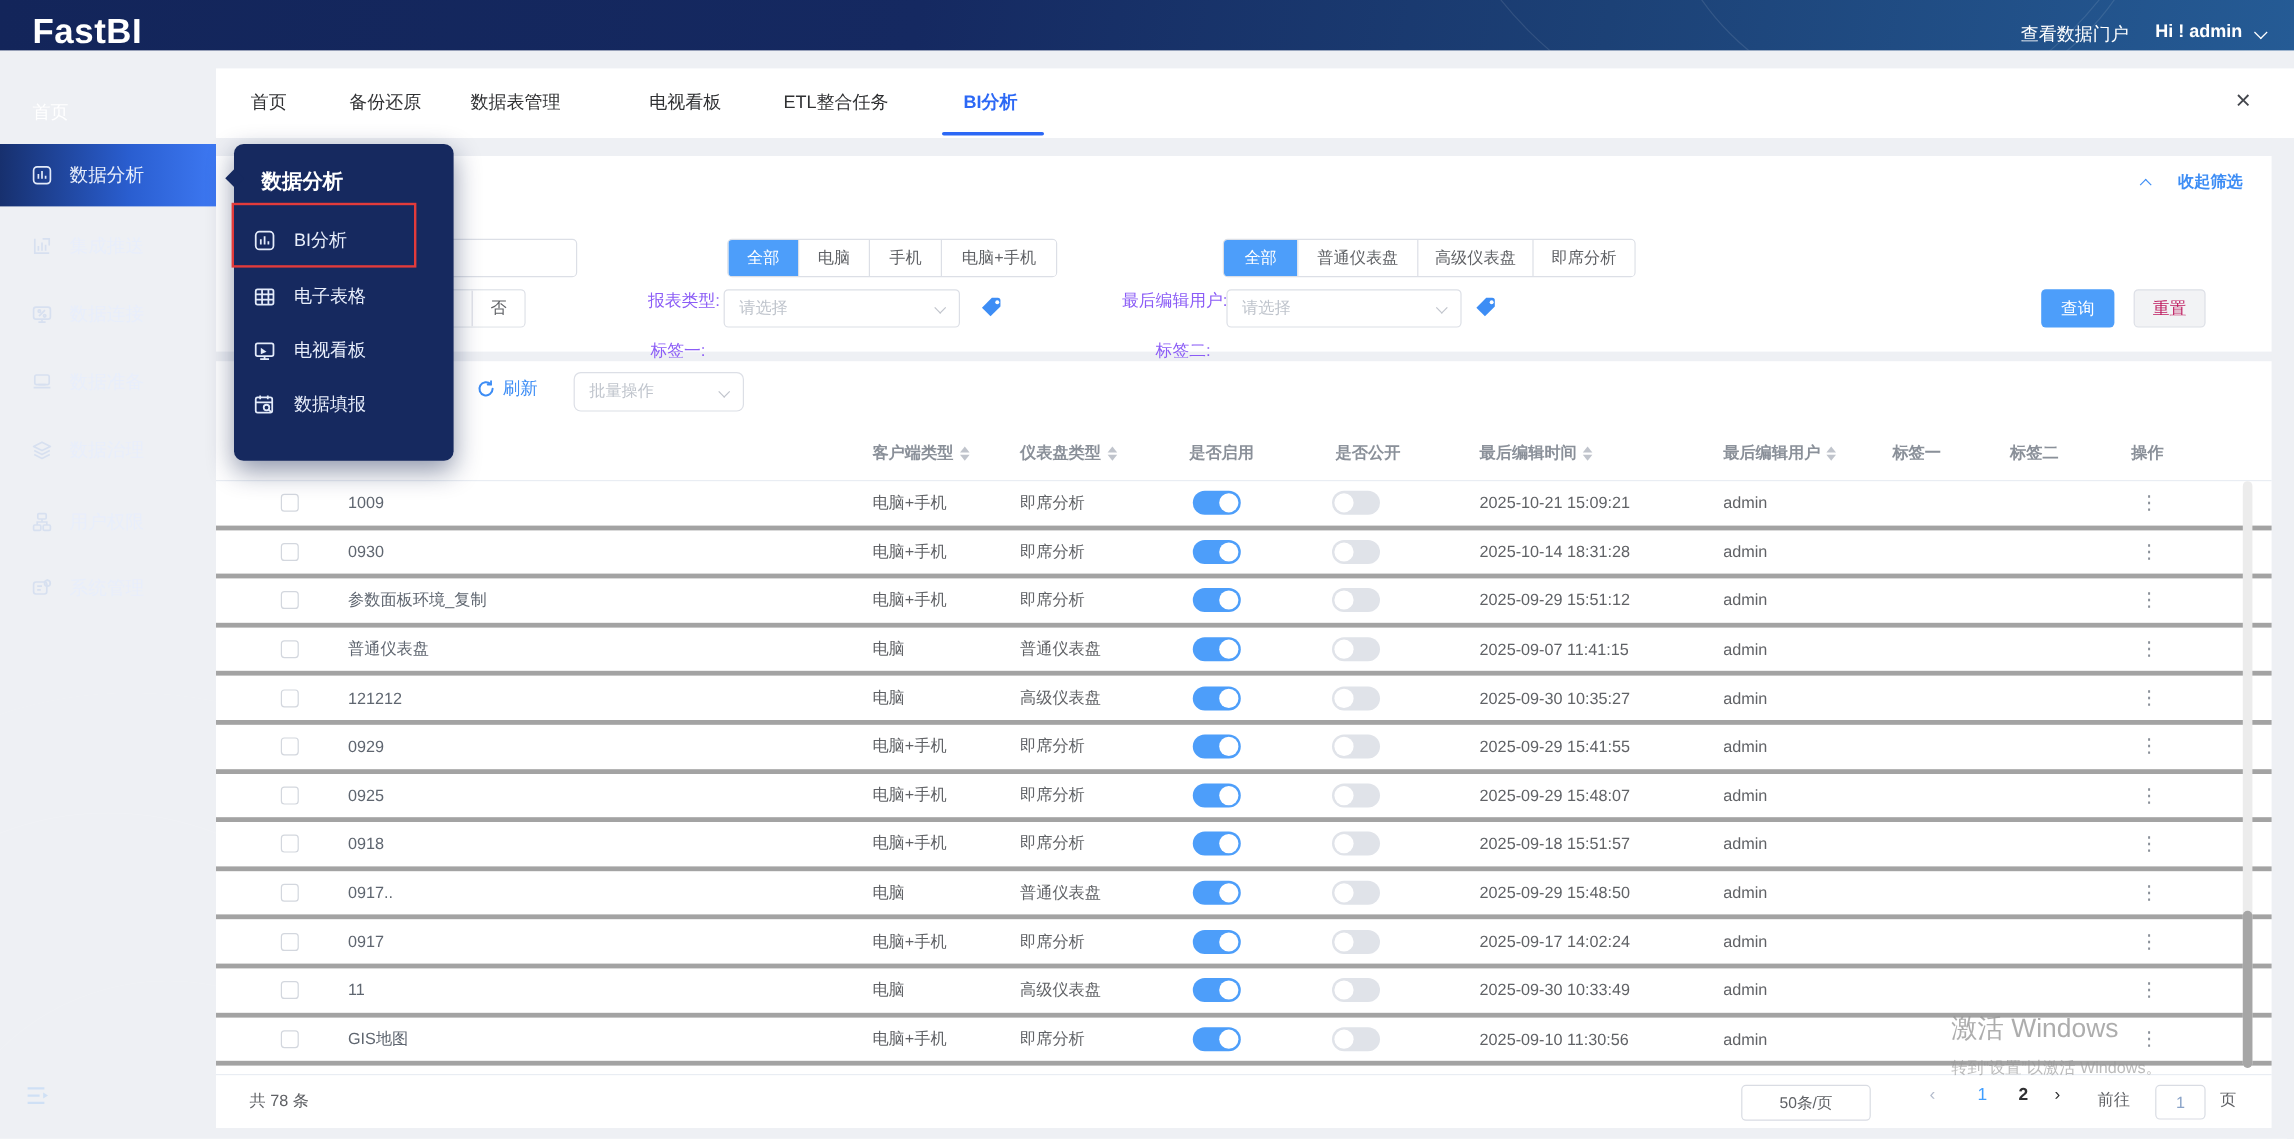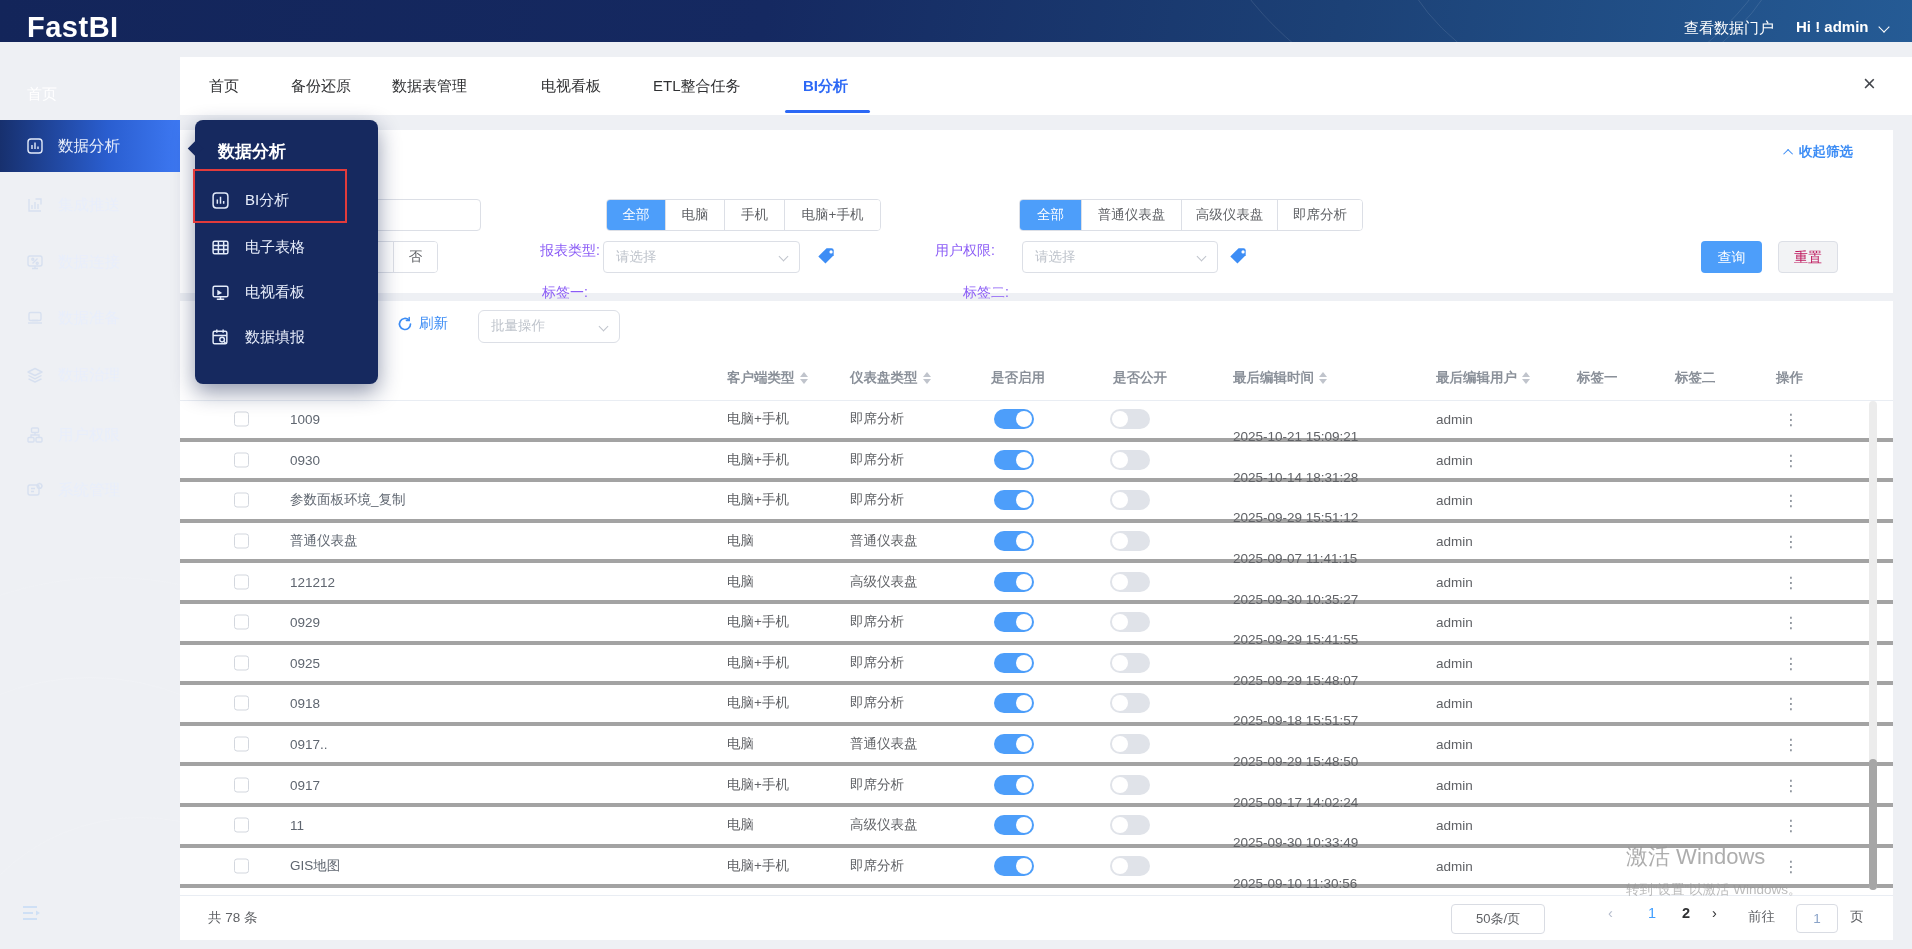--- a/index.html
+++ b/index.html
@@ -31,21 +31,21 @@
 
   
   #tabbar{left:180px;top:57px;width:1732px;height:58px;background:#fff;z-index:5;}
   .tab{position:absolute;top:0;height:58px;line-height:58px;color:#303133;font-size:15px;cursor:pointer;}
   .tab.active{color:#2c68f5;font-weight:bold;}
   #tab-underline{left:605px;top:53px;width:85px;height:3px;background:#2c68f5;border-radius:2px;}
   #tab-close{left:1683px;top:14px;font-size:22px;color:#44474d;cursor:pointer;font-weight:300;}
 
   
   #filtercard{left:180px;top:130px;width:1713px;height:163px;background:#fff;z-index:4;}
-  #collapse-filter{left:1606px;top:13px;color:#3d8df5;font-size:13.5px;font-weight:bold;cursor:pointer;display:flex;align-items:center;gap:6px;}
+  #collapse-filter{left:1606px;top:13px;color:#3d8df5;font-size:13.5px;font-weight:bold;cursor:pointer;display:flex;align-items:center;gap:22px;}
   .chev-up-blue{display:inline-block;width:7px;height:7px;border-left:1.6px solid #3d8df5;border-top:1.6px solid #3d8df5;transform:rotate(45deg) translateY(2px);}
   .flabel{position:absolute;color:#8b5cf6;font-size:14px;line-height:32px;height:32px;margin-top:35px;}
   .ftext-input{position:absolute;width:128px;height:32px;border:1px solid #dcdfe6;border-radius:4px;background:#fff;}
   .seg-group{position:absolute;height:32px;display:flex;border:1px solid #dcdfe6;border-radius:4px;overflow:hidden;background:#fff;}
   .seg{height:30px;line-height:30px;text-align:center;font-size:13.5px;color:#606266;border-left:1px solid #dcdfe6;cursor:pointer;background:#fff;}
   .seg:first-child{border-left:none;}
   .seg.active{background:#4d9efa;color:#fff;}
   .select{position:absolute;height:32px;border:1px solid #dcdfe6;border-radius:4px;background:#fff;color:#bfc4cc;font-size:13.5px;line-height:30px;padding-left:12px;cursor:pointer;}
   .select .chev-dn{position:absolute;right:12px;top:11px;width:7px;height:7px;border-right:1.5px solid #c0c4cc;border-bottom:1.5px solid #c0c4cc;transform:rotate(45deg);}
   .tagicon{position:absolute;width:22px;height:22px;cursor:pointer;}
@@ -63,32 +63,32 @@
   .sort i{width:0;height:0;border-left:4px solid transparent;border-right:4px solid transparent;}
   .sort .up{border-bottom:5px solid #c0c4cc;}
   .sort .dn{border-top:5px solid #c0c4cc;}
   #tbody{position:absolute;top:100px;left:0;width:1713px;height:488px;}
   .trow{position:relative;height:40.6px;border-bottom:4px solid #a3a3a3;}
   .trow>*{position:absolute;top:50%;transform:translateY(-50%);}
   .cb{width:15px;height:15px;border:1px solid #d3d7de;border-radius:3px;background:#fff;cursor:pointer;}
   .c-cb{left:54px;}.c-name{left:110px;color:#5f6670;font-size:13.5px;}
   .c-client{left:547px;font-size:13.5px;}.c-type{left:670px;font-size:13.5px;}
   .c-enable{left:814px;}.c-public{left:930px;}
-  .c-time{left:1053px;font-size:13.5px;margin-top:17px;}.c-user{left:1256px;font-size:13.5px;}
+  .c-time{left:1053px;font-size:13.5px;}.c-user{left:1256px;font-size:13.5px;}
   .c-ops{left:1603px;color:#8a9099;font-size:16px;letter-spacing:1px;cursor:pointer;}
   .toggle{width:40px;height:20px;border-radius:10px;display:inline-block;cursor:pointer;}
   .toggle::after{content:'';position:absolute;width:16px;height:16px;border-radius:50%;background:#fff;top:2px;}
   .toggle.on{background:#4d9efa;}.toggle.on::after{right:2px;}
   .toggle.off{background:#e0e3e9;}.toggle.off::after{left:2px;}
   #vscroll{left:1689px;top:100px;width:8px;height:489px;background:#ececec;border-radius:4px;}
   #vscroll-thumb{position:absolute;left:0;top:358px;width:8px;height:131px;background:#a6a6a6;border-radius:4px;cursor:pointer;}
   
   #tfoot{position:absolute;left:0;top:594px;width:1713px;height:45px;border-top:1px solid #e9edf3;}
   #total{position:absolute;left:28px;top:13px;color:#606266;font-size:13.5px;}
-  #pagesize{position:absolute;left:1271px;top:8px;width:94px;height:30px;border:1px solid #d9dce3;border-radius:4px;text-align:center;line-height:28px;color:#606266;font-size:13px;background:#fff;cursor:pointer;}
+  #pagesize{position:absolute;left:1271px;top:8px;width:108px;height:30px;border:1px solid #d9dce3;border-radius:4px;text-align:center;line-height:28px;color:#606266;font-size:13px;background:#fff;cursor:pointer;}
   .pg{position:absolute;top:9px;font-size:14.5px;cursor:pointer;}
   #pg-prev{left:1428px;color:#b4bccc;}
   #pg-1{left:1468px;color:#409eff;}
   #pg-2{left:1502px;color:#303133;font-weight:bold;}
   #pg-next{left:1532px;color:#303133;}
   #goto-label{position:absolute;left:1568px;top:12px;color:#606266;font-size:13.5px;}
   #goto-input{position:absolute;left:1616px;top:8px;width:42px;height:29px;border:1px solid #d9dce3;border-radius:4px;text-align:center;line-height:27px;color:#8aa3c8;font-size:13.5px;background:#fff;}
   #goto-unit{position:absolute;left:1670px;top:12px;color:#606266;font-size:13.5px;}
 
   
@@ -207,21 +207,21 @@
   </div>
 
   <div class="ftext-input" style="left:173px;top:69px;"></div>
   <div class="flabel" style="left:360px;top:69px;">报表类型:</div>
   <div class="seg-group" style="left:426px;top:69px;">
     <div class="seg active" style="width:58px">全部</div>
     <div class="seg" style="width:59px">电脑</div>
     <div class="seg" style="width:60px">手机</div>
     <div class="seg" style="width:96px">电脑+手机</div>
   </div>
-  <div class="flabel" style="left:755px;top:69px;">用户权限:</div>
+  <div class="flabel" style="left:755px;top:69px;">最后编辑用户:</div>
   <div class="seg-group" style="left:839px;top:69px;">
     <div class="seg active" style="width:61px">全部</div>
     <div class="seg" style="width:100px">普通仪表盘</div>
     <div class="seg" style="width:96px">高级仪表盘</div>
     <div class="seg" style="width:85px">即席分析</div>
   </div>
 
   <div class="seg-group" style="left:150px;top:111px;">
     <div class="seg" style="width:62px">是</div>
     <div class="seg" style="width:44px">否</div>

